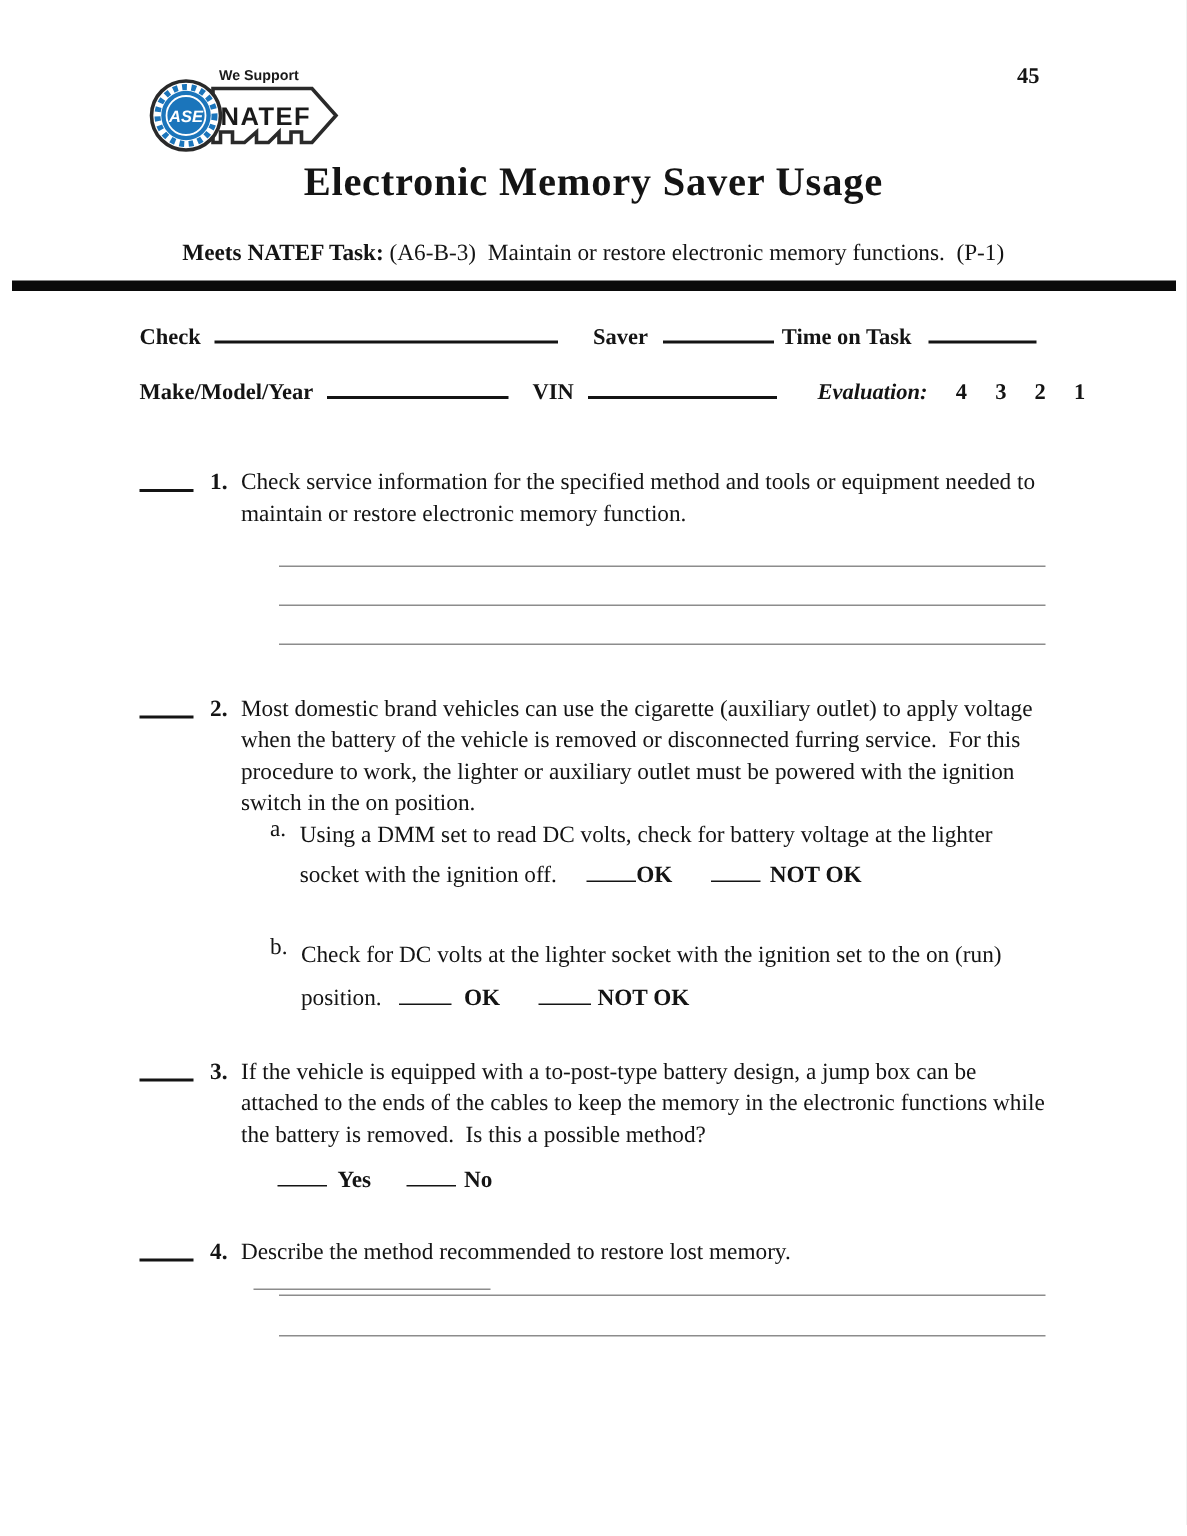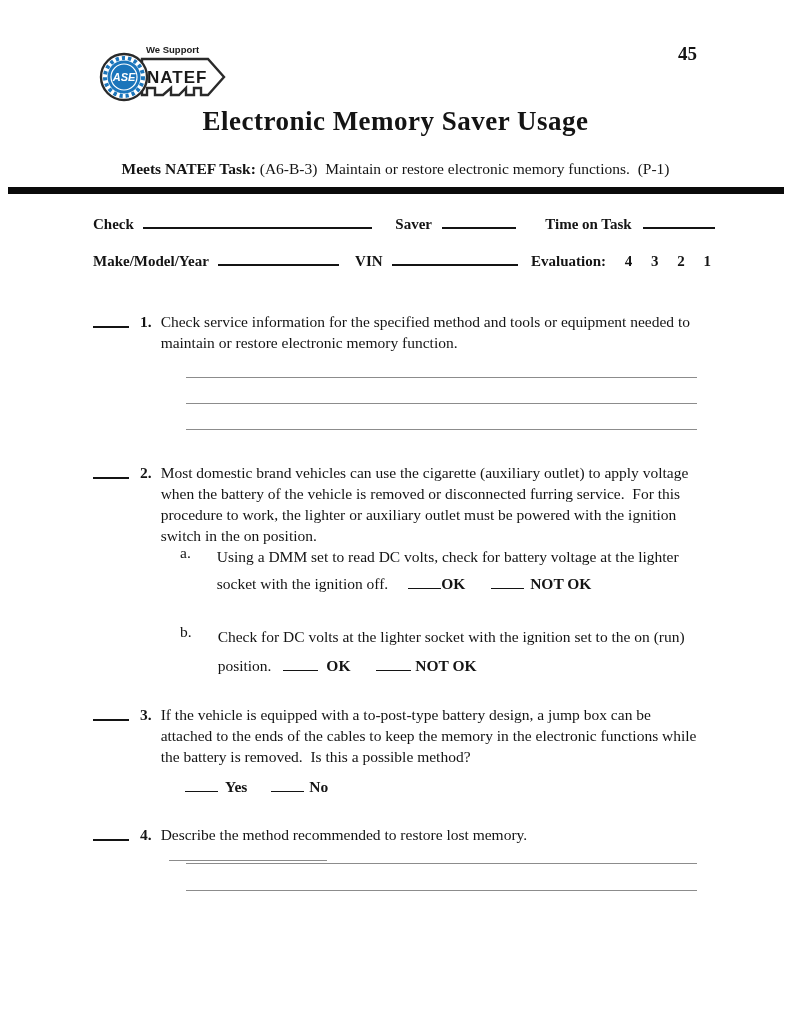--- a/index.html
+++ b/index.html
@@ -1,36 +1,36 @@
 <!DOCTYPE html>
 <html><head>
 <meta charset="utf-8">
 <style>
   html,body{margin:0;padding:0;background:#e8e8e8;}
   .page{position:relative;width:791px;height:1024px;background:#ffffff;margin:0 auto;
         font-family:"Liberation Serif", serif;color:#141414;overflow:hidden;}
   .abs{position:absolute;}
   .b{font-weight:bold;}
   .prewrap{white-space:pre-wrap;}
-  .page-number{left:678px;top:43px;font-size:19px;font-weight:bold;}
+  .page-number{left:678px;top:43px;font-size:15px;font-weight:bold;}
   .title{left:0;top:106px;width:791px;text-align:center;font-size:27px;font-weight:bold;letter-spacing:.5px;}
   .meets{left:0;top:160px;width:791px;text-align:center;font-size:15.5px;}
   .rule{left:8px;top:187px;width:776px;height:7px;background:#0a0a0a;}
   .blank{display:inline-block;border-bottom:2px solid #141414;height:12px;vertical-align:baseline;}
   .blank.thin{border-bottom-width:1.5px;}
   .blank.gray{border-bottom:1.6px solid #8c8c8c;}
   .gline{position:absolute;width:511px;border-top:1.6px solid #8c8c8c;height:0;}
   .hrow{left:93px;font-size:15px;font-weight:bold;white-space:nowrap;}
   .item{left:93px;display:flex;align-items:flex-start;font-size:15.5px;line-height:1.35;}
   .item .num{font-weight:bold;margin-left:11px;}
   .item .txt{margin-left:9px;width:536px;}
   .numblank{width:36px;margin-top:2px;flex:none;}
   .sub{font-size:15.5px;display:flex;align-items:flex-start;}
   .sub .letter{flex:none;}
-  .sub .txt{margin-left:26px;width:482px;line-height:1.72;}
+  .sub .txt{margin-left:9px;width:482px;line-height:1.72;}
   .oklbl{font-weight:bold;}
   .yesno{left:185px;font-size:15.5px;font-weight:bold;font-family:Liberation Serif, serif;}
   .logo{left:98px;top:40px;}
 </style>
 </head>
 <body>
 
 <div class="page">
 
   <div class="abs page-number">45</div>
@@ -60,30 +60,30 @@
     <span class="prewrap">(A6-B-3)  Maintain or restore electronic memory functions.  (P-1)</span>
   </div>
 
   <div class="abs rule"></div>
 
   <div class="abs hrow" style="top:215px;">
     <span>Check</span>
     <span class="blank" style="width:229px;margin-left:5px;"></span>
     <span style="margin-left:20px;">Saver</span>
     <span class="blank" style="width:74px;margin-left:7px;"></span>
-    <span style="margin-left:25px;">Time on Task</span>
+    <span style="margin-left:1px;">Time on Task</span>
     <span class="blank" style="width:72px;margin-left:8px;"></span>
   </div>
 
   <div class="abs hrow" style="top:252px;">
     <span>Make/Model/Year</span>
     <span class="blank" style="width:121px;margin-left:6px;"></span>
     <span style="margin-left:12px;">VIN</span>
     <span class="blank" style="width:126px;margin-left:6px;"></span>
-    <span style="margin-left:9px;">Evaluation:</span>
+    <span style="margin-left:23px;font-style:italic;">Evaluation:</span>
     <span style="margin-left:15px;">4</span>
     <span style="margin-left:15px;">3</span>
     <span style="margin-left:15px;">2</span>
     <span style="margin-left:15px;">1</span>
   </div>
 
   <div class="abs item" style="top:312px;">
     <span class="blank numblank"></span>
     <span class="num">1.</span>
     <span class="txt prewrap">Check service information for the specified method and tools or equipment needed to maintain or restore electronic memory function.</span>

